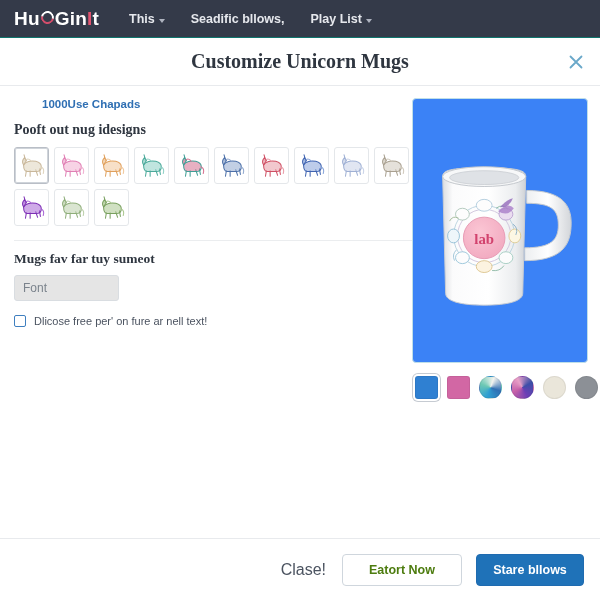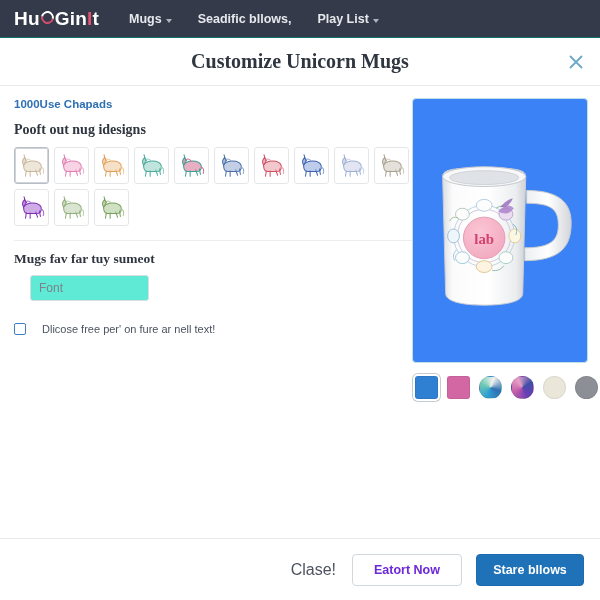--- a/index.html
+++ b/index.html
@@ -94,20 +94,21 @@
   .left-col { width: 398px; padding-right: 10px; }
   .right-col { width: 176px; }
 
   .sub-link {
     font-size: 11.5px;
     font-weight: bold;
     color: #2f6fb3;
     margin-bottom: 12px;
     cursor: pointer;
     white-space: nowrap;
+    margin-left: 28px;
   }
   .section-title {
     font-family: "Liberation Serif", serif;
     font-size: 14px;
     font-weight: bold;
     color: #2f3640;
     margin-bottom: 9px;
   }
 
   
@@ -143,38 +144,37 @@
   }
 
   .field-label {
     font-family: "Liberation Serif", serif;
     font-size: 13.5px;
     font-weight: bold;
     color: #2f3640;
     margin-bottom: 8px;
   }
   .text-input {
-    width: 119px;
+    width: 105px;
     height: 26px;
     border: 1px solid #d9dde1;
     border-radius: 3px;
     font-size: 12px;
     font-family: "Liberation Sans", sans-serif;
     color: #6f7780;
     padding: 0 8px;
-    background: #5eead4;
-    margin-left: 16px;
+    background: #e5e5e5;
   }
   .text-input::placeholder { color: #7b838c; }
 
   .check-row {
     display: flex;
     align-items: center;
-    gap: 16px;
-    margin-top: 22px;
+    gap: 8px;
+    margin-top: 14px;
   }
   .checkbox {
     width: 12px; height: 12px;
     border: 1.5px solid #3f7fbf;
     border-radius: 2px;
     background: #fff;
     cursor: pointer;
     flex: 0 0 auto;
   }
   .check-label {
@@ -236,24 +236,24 @@
     font-weight: bold;
     border-radius: 4px;
     cursor: pointer;
     height: 32px;
     display: flex;
     align-items: center;
     justify-content: center;
     white-space: nowrap;
   }
   .btn-outline {
-    width: 110px;
+    width: 120px;
     border: 1px solid #cfd6dd;
     background: #fff;
-    color: #6d28d9;
+    color: #4d7c0f;
   }
   .btn-primary {
     width: 108px;
     border: 1px solid #1f6bb0;
     background: #1f72b8;
     color: #ffffff;
   }
 </style>
 </head>
 <body>
@@ -261,21 +261,21 @@
 <div class="navbar">
   <div class="logo">
     <span>Hu</span>
     <span class="logo-ring"></span>
     <span>Gin</span>
     <span class="logo-bar">I</span>
     <span>t</span>
   </div>
   <div class="nav-items">
     <div class="nav-item">
-      <span>Mugs</span>
+      <span>This</span>
       <span class="caret"></span>
     </div>
     <div class="nav-item">
       <span>Seadific bllows,</span>
     </div>
     <div class="nav-item">
       <span>Play List</span>
       <span class="caret"></span>
     </div>
   </div>

